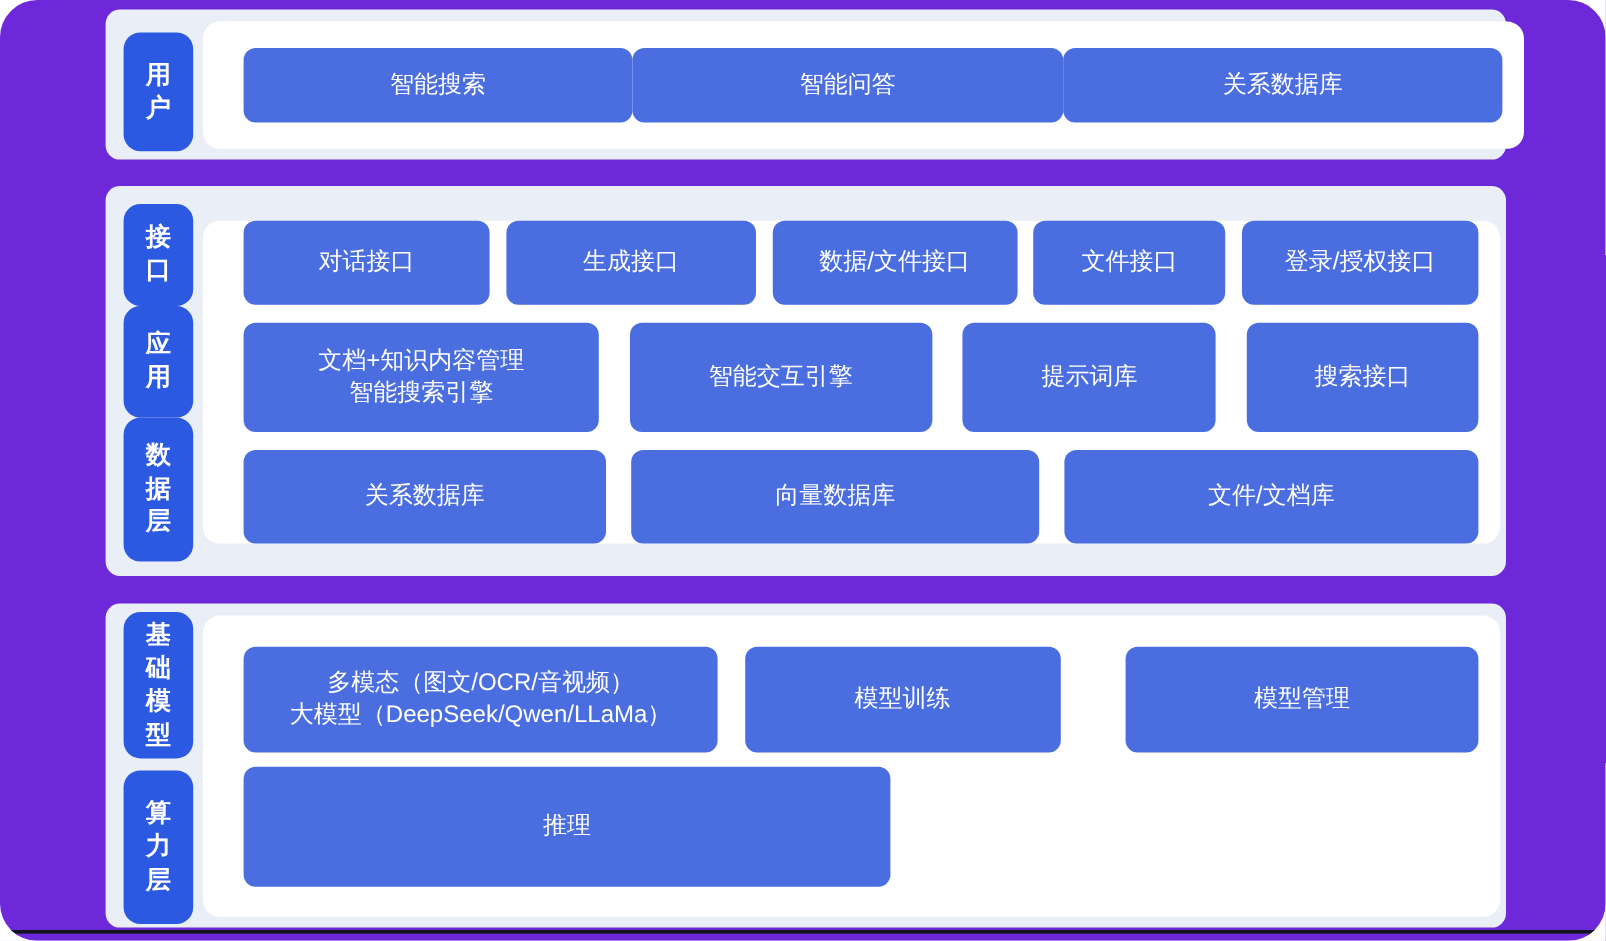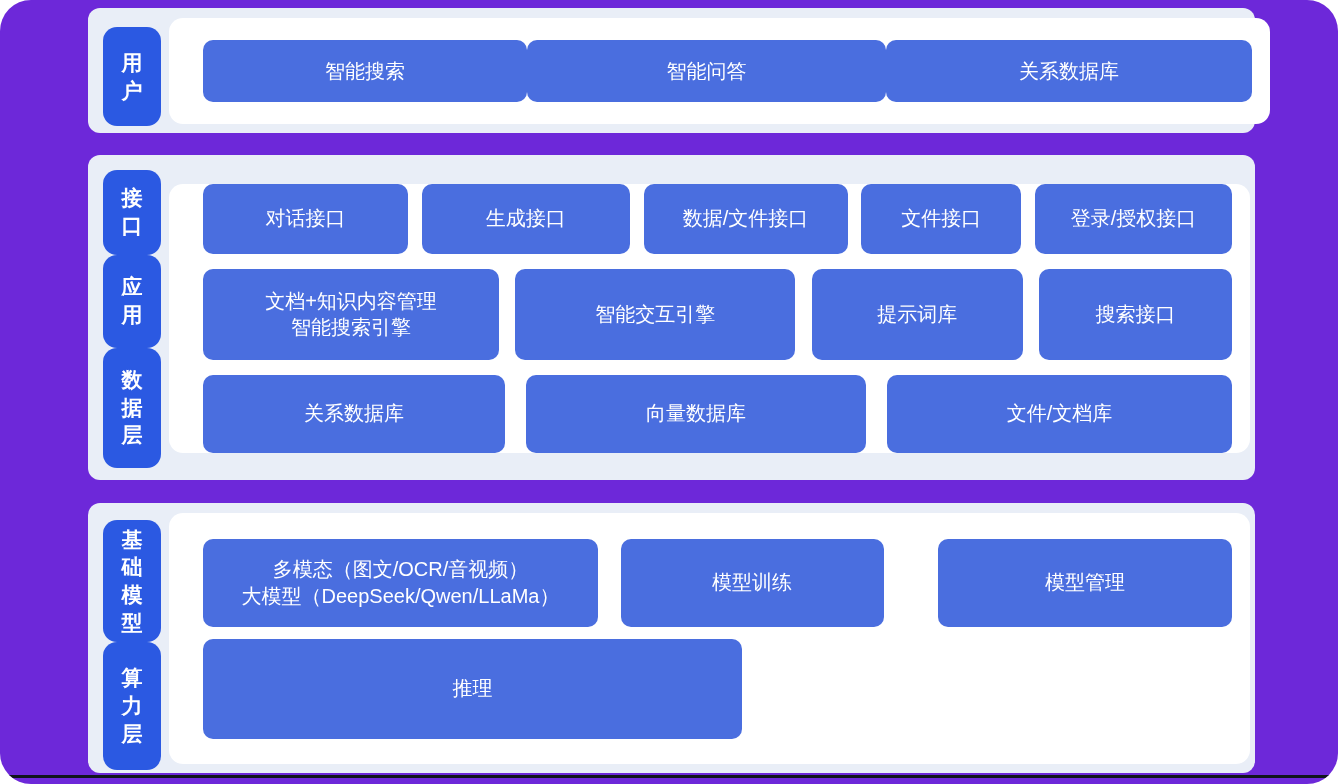--- a/index.html
+++ b/index.html
@@ -108,34 +108,34 @@
         <div class="row" style="height:70px">
           <div class="node" style="width:205px">对话接口</div>
           <div class="node" style="width:208px">生成接口</div>
           <div class="node" style="width:204px">数据/文件接口</div>
           <div class="node" style="width:160px">文件接口</div>
           <div class="node" style="width:197px">登录/授权接口</div>
         </div>
         <div class="row" style="height:91px">
           <div class="node" style="width:296px">文档+知识内容管理
 智能搜索引擎</div>
-          <div class="node" style="width:280px">智能交互引擎</div>
+          <div class="node" style="width:252px">智能交互引擎</div>
           <div class="node" style="width:211px">提示词库</div>
           <div class="node" style="width:193px">搜索接口</div>
         </div>
         <div class="row" style="height:78px">
           <div class="node" style="width:302px">关系数据库</div>
           <div class="node" style="width:340px">向量数据库</div>
           <div class="node" style="width:345px">文件/文档库</div>
         </div>
       </div>
     </section>
 
     <section class="band" style="height:270px">
-      <div class="labels" style="padding:7px 0 3px;justify-content:flex-end">
+      <div class="labels" style="padding:7px 0 3px;justify-content:space-between">
         <div class="layer-label" style="height:122px">
           <span class="stacked">基础模型</span>
         </div>
         <div class="layer-label" style="height:128px">
           <span class="stacked">算力层</span>
         </div>
       </div>
       <div class="panel" style="gap:12px">
         <div class="row" style="height:88px">
           <div class="node" style="width:395px">多模态（图文/OCR/音视频）

